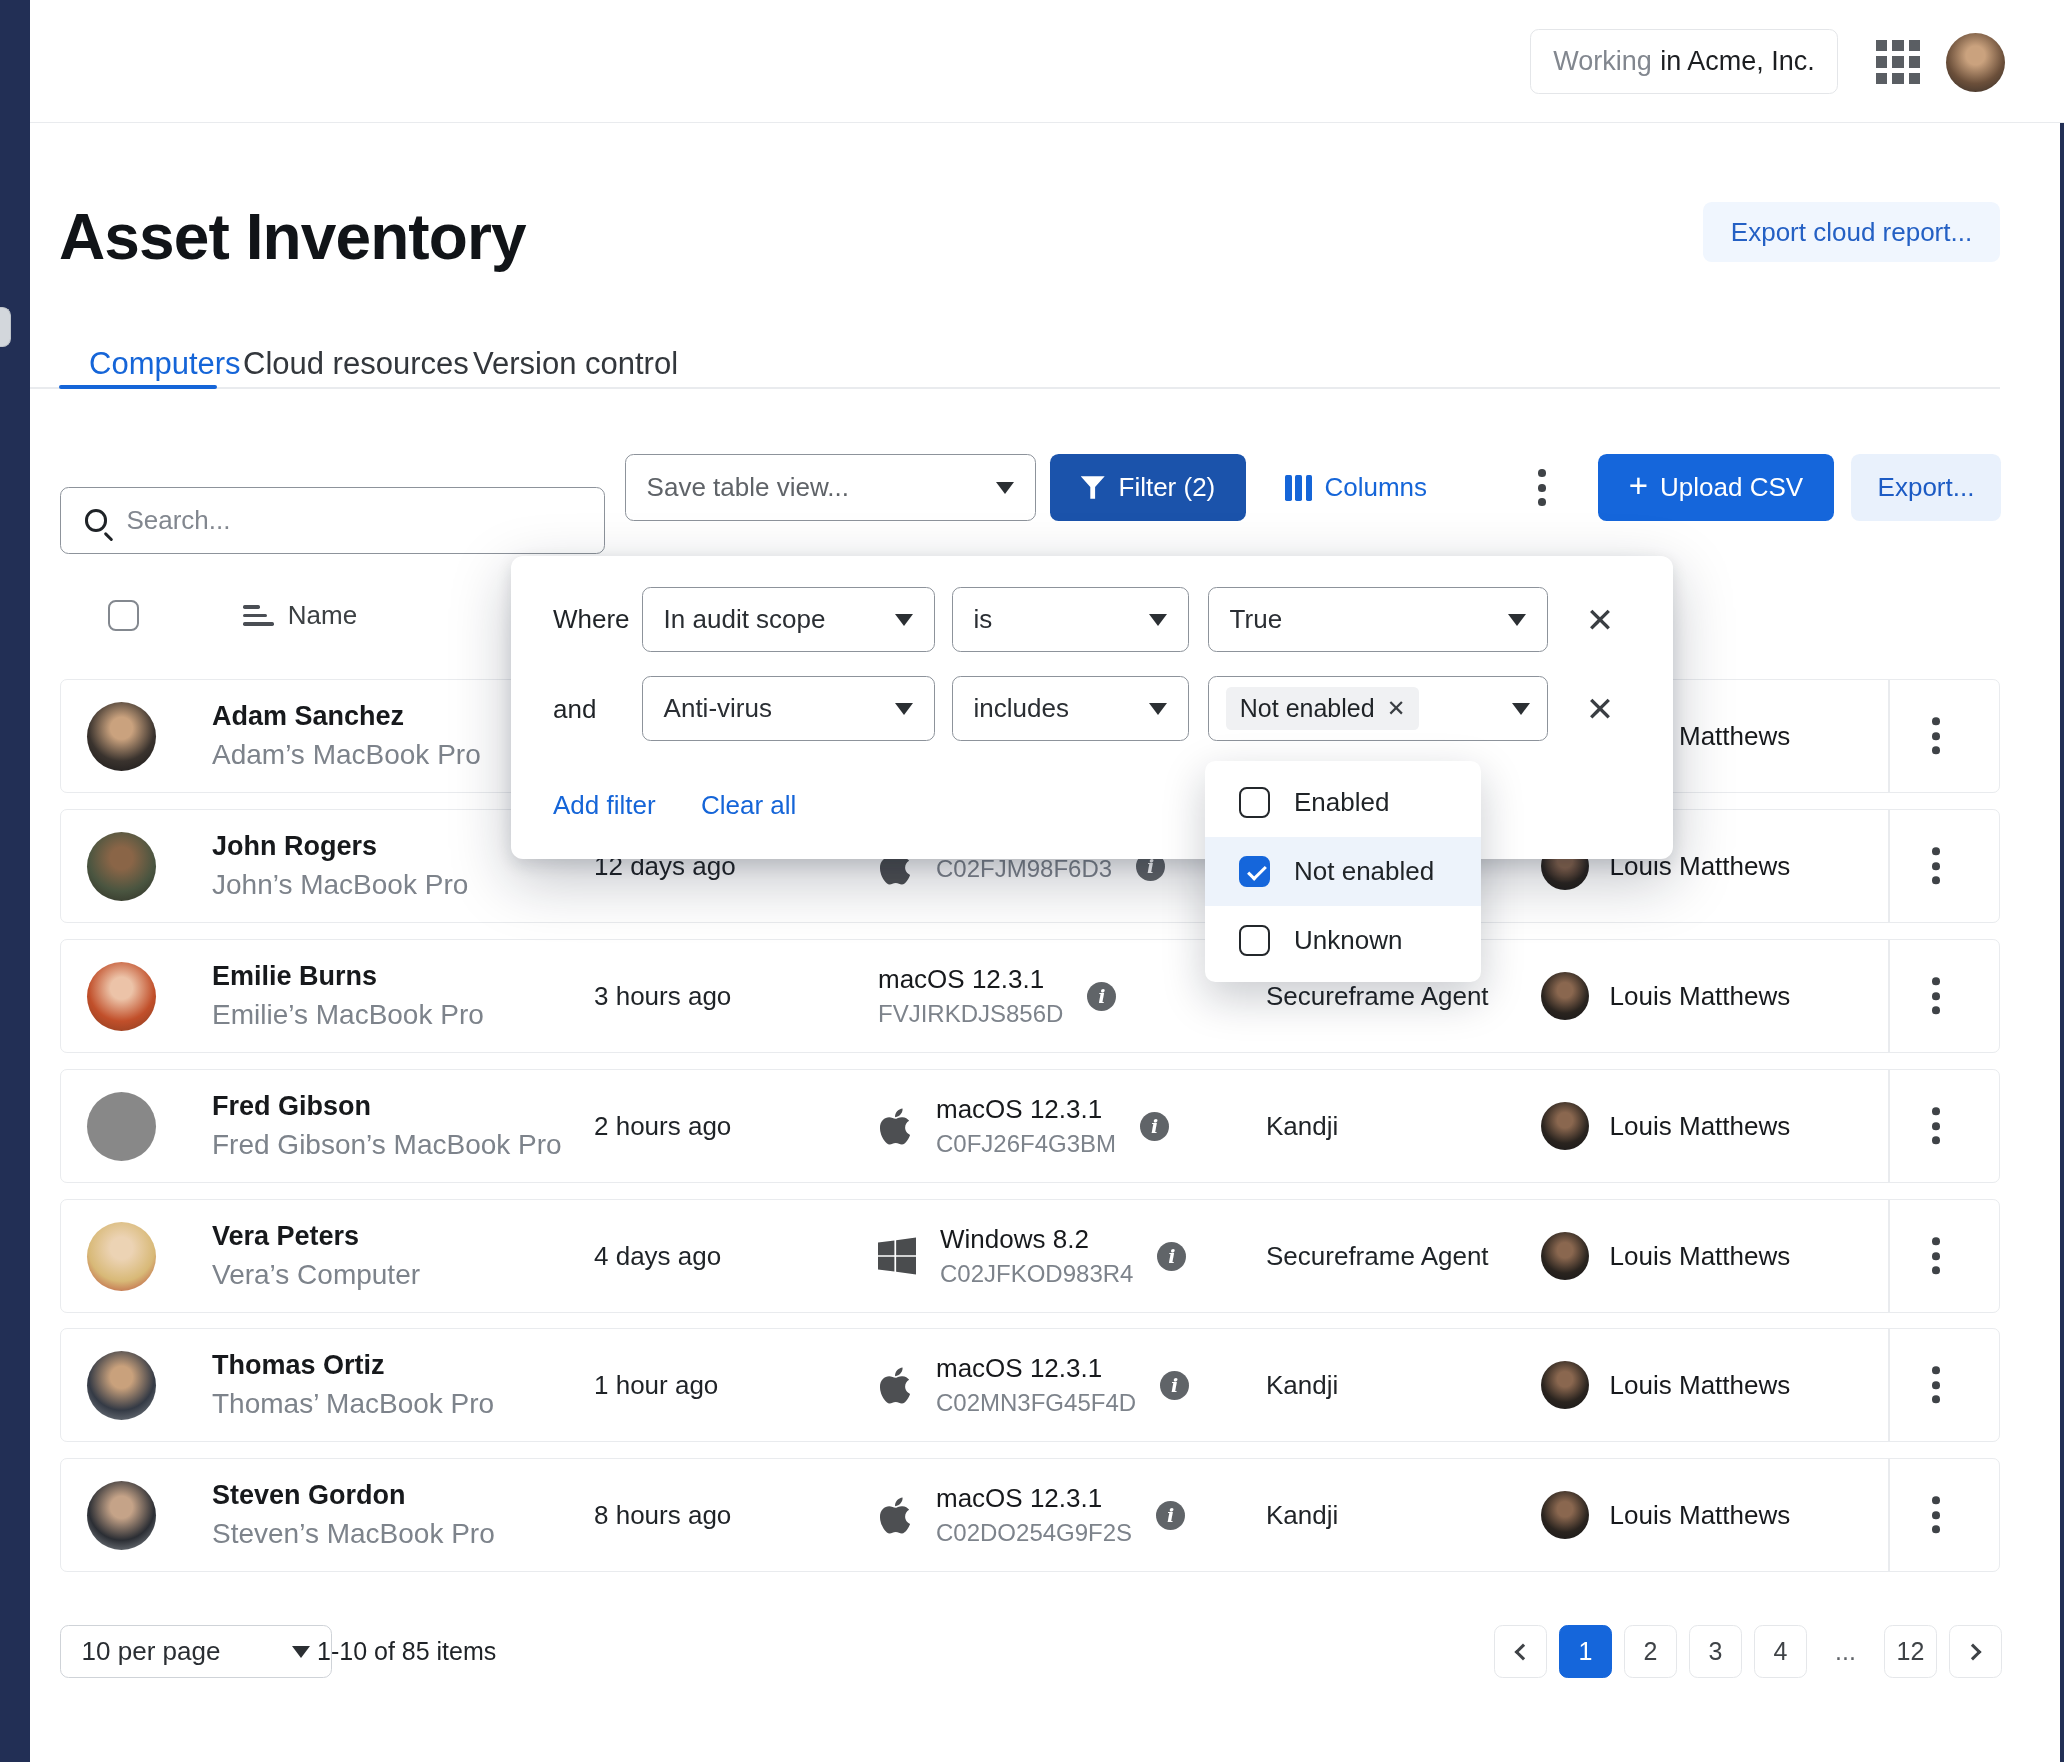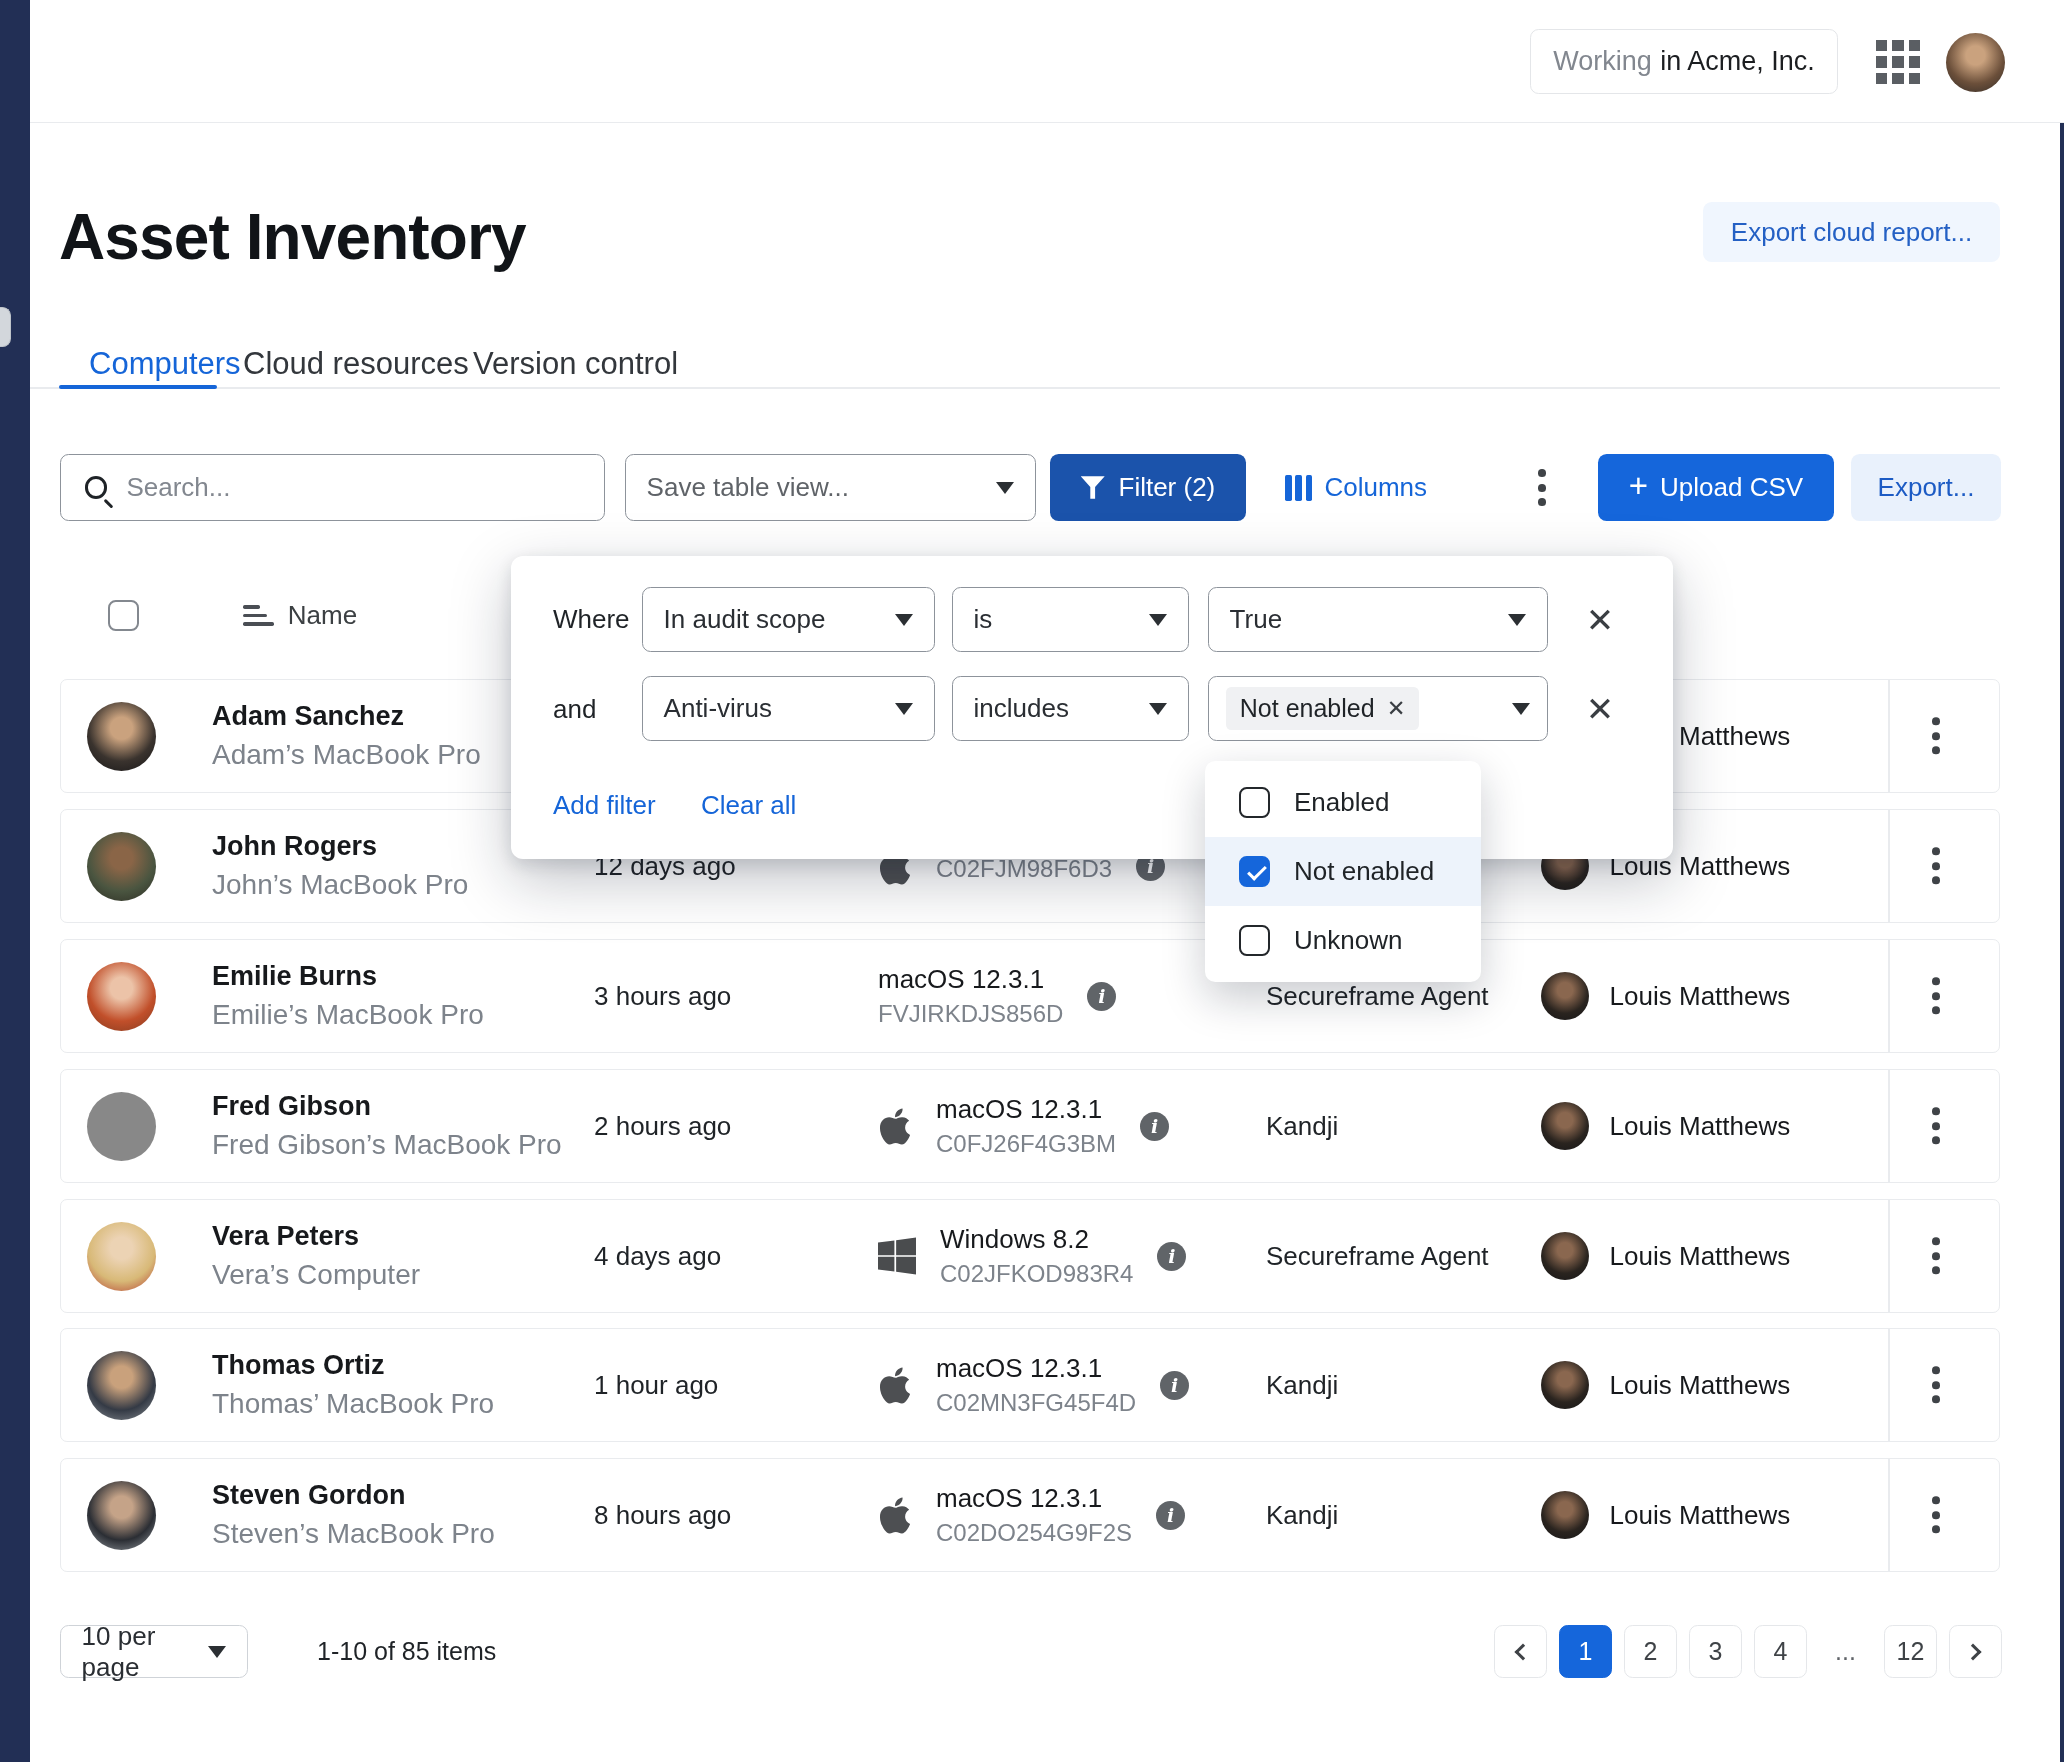--- a/index.html
+++ b/index.html
@@ -26,21 +26,21 @@
   
   .title { left:59px; top:200px; font-size:64px; font-weight:700; letter-spacing:-0.9px; color:#111418; }
   .export-cloud { left:1703px; top:202px; width:297px; height:60px; background:#f0f6fe; border-radius:8.6px; border:none; color:#2460c4; font-size:26px; display:flex; align-items:center; justify-content:center; cursor:pointer; }
   .tabs-divider { left:30px; top:387px; width:1970px; height:1.7px; background:#e9ebee; }
   .tab { top:346px; font-size:31px; color:#33373c; cursor:pointer; }
   .tab.active { color:#1565d8; }
   .tab-underline { left:59px; top:385px; width:158px; height:4.3px; background:#1565d8; border-radius:2.6px; }
 
   
   .tb { top:454px; height:67px; }
-  .search-box { left:60px; width:545px; border:1.7px solid #8d939b; border-radius:8.6px; background:#fff; display:flex; align-items:center; padding:0 17px 0 24px; }
+  .search-box { left:60px; width:545px; border:1.7px solid #8d939b; border-radius:8.6px; background:#fff; display:flex; align-items:center; padding:0 17px 0 24px;margin-top:33px; }
   .search-box input { border:none; outline:none; font-size:26px; width:100%; margin-left:19px; color:#1c1e21; font-family:inherit; }
   .search-box input::placeholder { color:#82878f; }
   .mag { width:22.4px; height:22.4px; border:3.4px solid #1f2327; border-radius:50%; position:relative; flex:none; }
   .mag::after { content:""; position:absolute; width:3.4px; height:11.2px; background:#1f2327; left:19px; top:19px; transform:rotate(-45deg); border-radius:1.7px; }
   .sel { border:1.7px solid #8d939b; border-radius:8.6px; background:#fff; display:flex; align-items:center; padding:0 20.6px; font-size:26px; color:#2a2e33; cursor:pointer; }
   .caret { width:0; height:0; border-left:9.5px solid transparent; border-right:9.5px solid transparent; border-top:12px solid #2b2f33; margin-left:auto; flex:none; }
   .save-view { left:625px; width:411px; }
   .btn { border:none; border-radius:8.6px; display:flex; align-items:center; justify-content:center; font-size:26px; cursor:pointer; font-family:inherit; }
   .filter-btn { left:1050px; width:196px; background:#1b53ab; color:#fff; gap:13.8px; }
   .funnel { width:24px; height:22.4px; background:#fff; clip-path:polygon(0 0,100% 0,60% 48%,60% 100%,40% 100%,40% 48%); flex:none; }
@@ -92,21 +92,21 @@
   
   .menu { left:1205px; top:761px; width:276px; background:#fff; border-radius:10.3px; box-shadow:0 15.5px 43px rgba(15,23,42,.22); z-index:21; padding:6.9px 0; }
   .mitem { height:69px; display:flex; align-items:center; gap:24px; padding-left:34px; font-size:26px; color:#1f2327; cursor:pointer; }
   .mitem.hl { background:#edf3fb; }
   .cb { width:31px; height:31px; border:2.6px solid #23272b; border-radius:7.7px; background:#fff; flex:none; }
   .cb.on { background:#1566db; border-color:#1566db; position:relative; }
   .cb.on::after { content:""; position:absolute; left:6.9px; top:7.7px; width:14.6px; height:6.9px; border-left:3.4px solid #fff; border-bottom:3.4px solid #fff; transform:rotate(-45deg); }
 
   
   .pg { top:1625px; }
-  .perpage { left:60px; width:188px; height:53px; border-color:#cfd3d8; }
+  .perpage { left:60px; width:272px; height:53px; border-color:#cfd3d8; }
   .range { left:317px; height:53px; display:flex; align-items:center; font-size:25px; color:#1f2327; }
   .pbtns { left:1494px; display:flex; gap:12px; }
   .pb { width:53px; height:53px; border:1.7px solid #e5e7ea; border-radius:8.6px; background:#fff; color:#3f4347; font-size:25px; display:flex; align-items:center; justify-content:center; cursor:pointer; }
   .pb.active { background:#1566db; border-color:#1566db; color:#fff; }
   .pb.ellipsis { border:none; color:#5f6368; }
   .chev { width:12px; height:12px; border-right:3.4px solid #3f4347; border-bottom:3.4px solid #3f4347; }
   .chev.left { transform:rotate(135deg); margin-left:5.2px; }
   .chev.right { transform:rotate(-45deg); margin-right:5.2px; }
 </style>
 </head>

